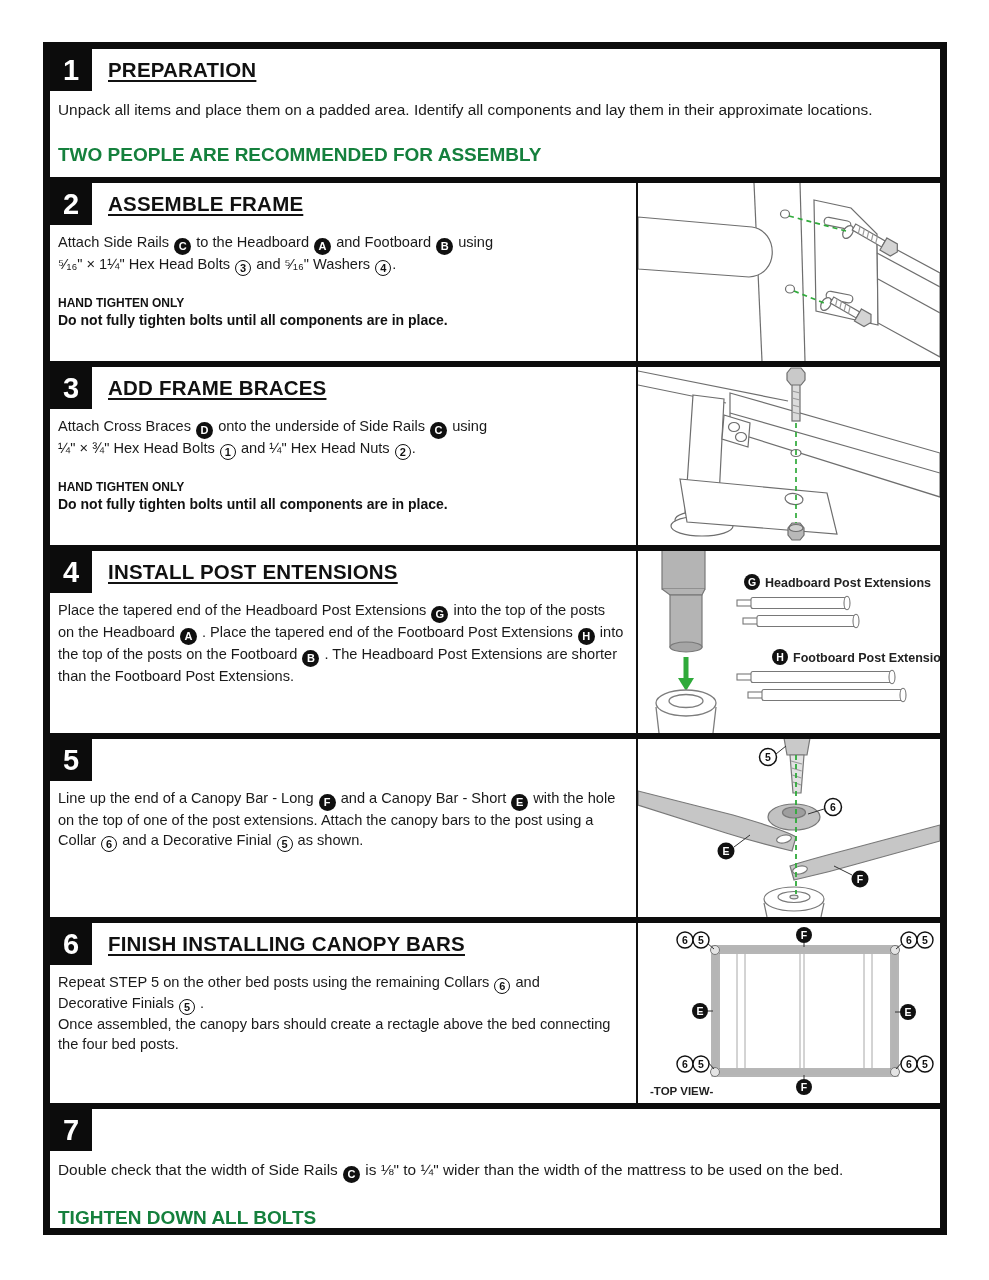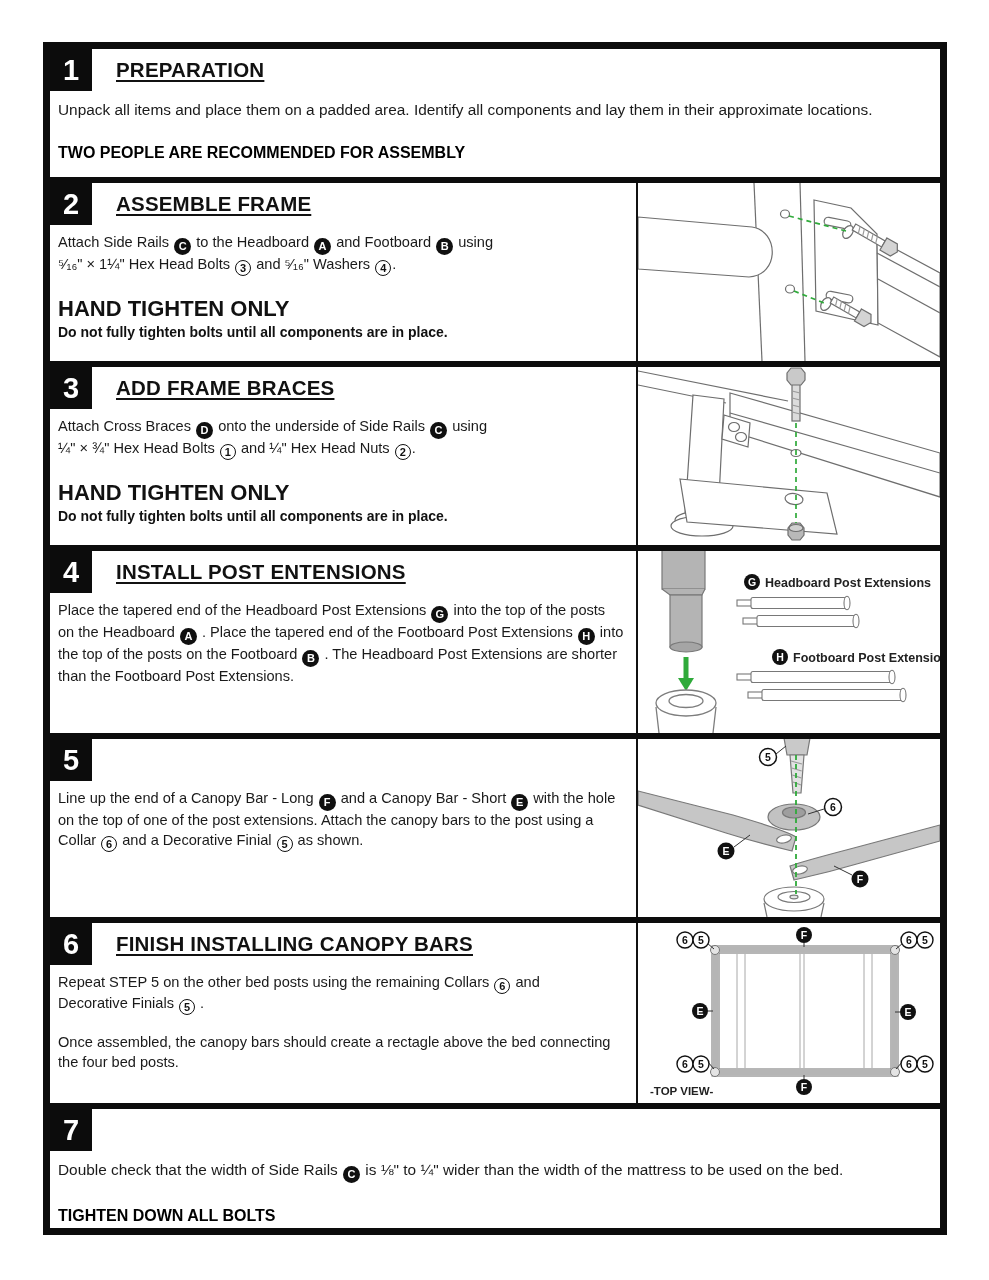--- a/index.html
+++ b/index.html
@@ -6,30 +6,30 @@
   .page{position:relative;width:989px;height:1280px;background:#fff;
         font-family:"Liberation Sans",sans-serif;color:#151515;}
   .doc{position:absolute;left:43px;top:42px;width:904px;height:1193px;
        border:7px solid #0c0c0c;box-sizing:border-box;background:#fff;
        display:flex;flex-direction:column;}
   .step{position:relative;border-top:6px solid #0c0c0c;box-sizing:border-box;overflow:hidden;}
   .step.first{border-top:0;}
   .nbadge{position:absolute;left:0;top:0;width:42px;height:42px;background:#0c0c0c;
           color:#fff;font-weight:bold;font-size:29px;display:flex;align-items:center;
           justify-content:center;}
-  .title{position:absolute;left:66px;top:9px;margin:0;font-size:20.5px;font-weight:bold;
+  .title{position:absolute;left:58px;top:9px;margin:0;font-size:20.5px;font-weight:bold;
          text-decoration:underline;text-decoration-thickness:2px;text-underline-offset:3px;
          letter-spacing:.2px;color:#111;}
   .body{position:absolute;left:8px;top:50px;right:10px;}
   .body.narrow{right:336px;}
   .para{margin:0;font-size:14.6px;line-height:19.5px;white-space:pre;color:#1a1a1a;}
   .para.wide{font-size:15.4px;line-height:21px;}
-  .note-h{margin:20px 0 0 0;font-size:22px;font-weight:bold;color:#111;}
+  .note-h{margin:20px 0 0 0;font-size:12px;font-weight:bold;color:#111;}
   .note-b{margin:2px 0 0 0;font-size:14px;font-weight:bold;color:#111;}
-  .note-big{margin:24px 0 0 0;font-size:16px;font-weight:bold;color:#000000;}
+  .note-big{margin:24px 0 0 0;font-size:19px;font-weight:bold;color:#15803d;}
   .pbadge{display:inline-block;width:17px;height:17px;border-radius:50%;
           font-size:11px;font-weight:bold;text-align:center;line-height:17px;
           vertical-align:-3px;margin:0 1px;}
   .pbadge.f{background:#101010;color:#fff;}
   .pbadge.o{background:#fff;color:#101010;border:1.6px solid #101010;
             width:14px;height:14px;line-height:14px;}
   .diagram{position:absolute;top:0;right:0;width:304px;bottom:0;
            border-left:2px solid #111;box-sizing:border-box;background:#fff;}
   .diagram svg{display:block;width:100%;height:100%;}
   svg text{font-family:"Liberation Sans",sans-serif;}
@@ -240,21 +240,21 @@
       </svg>
     </div>
   </section>
 
   <section class="step" style="height:186px">
     <div class="nbadge">6</div>
     <h2 class="title">FINISH INSTALLING CANOPY BARS</h2>
     <div class="body narrow">
       <p class="para">Repeat STEP 5 on the other bed posts using the remaining Collars <span class="pbadge o">6</span> and
 Decorative Finials <span class="pbadge o">5</span> .</p>
-      <p class="para" style="margin-top:18px">Once assembled, the canopy bars should create a rectagle above the bed connecting
+      <p class="para" style="margin-top:0">Once assembled, the canopy bars should create a rectagle above the bed connecting
 the four bed posts.</p>
     </div>
     <div class="diagram">
       <svg viewBox="0 0 302 180">
         <rect x="77.5" y="26.5" width="179" height="123" fill="#fff" stroke="#b5b5b5" stroke-width="5"></rect>
         <rect x="74" y="23" width="186" height="130" fill="none" stroke="#6e6e6e" stroke-width="1"></rect>
         <rect x="81" y="30" width="172" height="116" fill="none" stroke="#6e6e6e" stroke-width="1"></rect>
         <g stroke="#a8a8a8" stroke-width="1">
           <path d="M99,31 V145 M107,31 V145 M162,31 V145 M166,31 V145 M226,31 V145 M234,31 V145"></path>
         </g>

